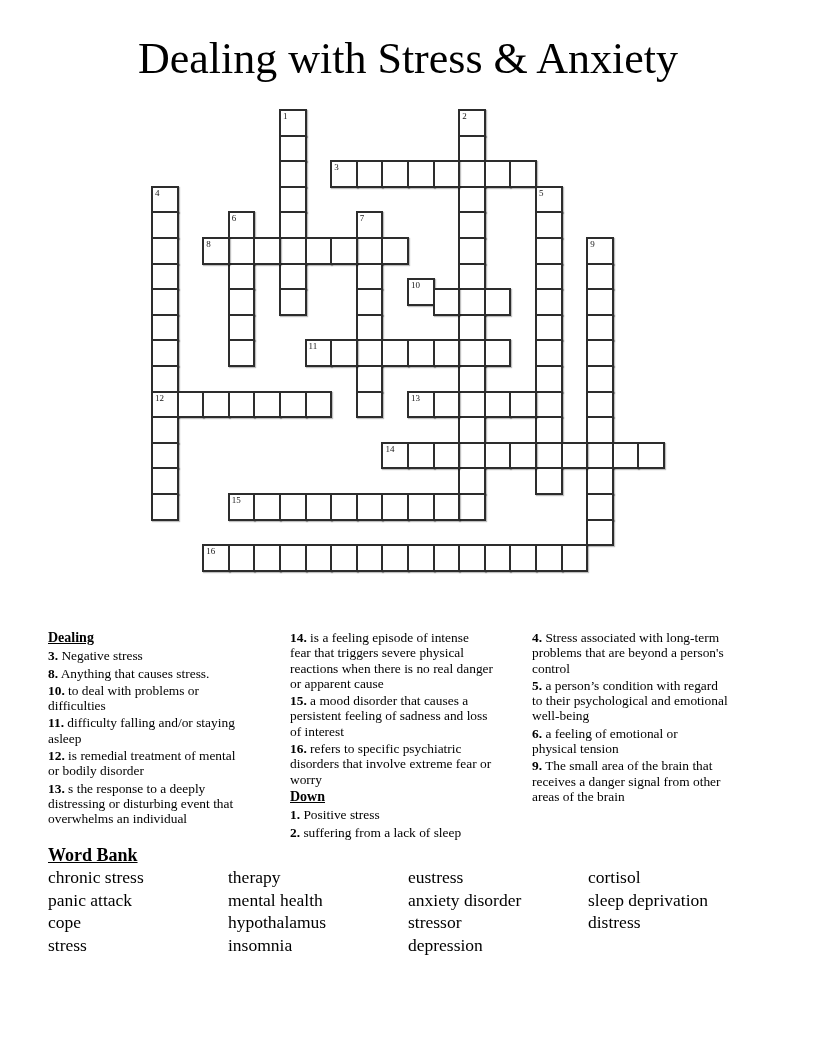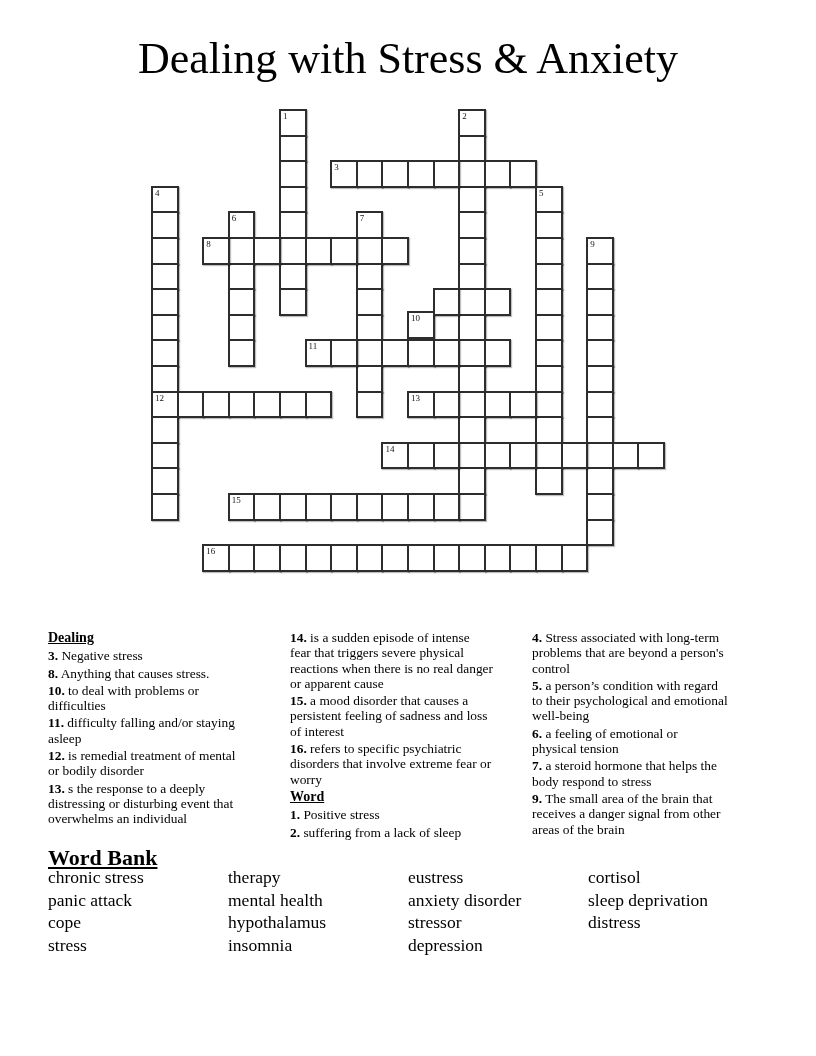--- a/index.html
+++ b/index.html
@@ -32,21 +32,21 @@
   .clue-col.c2 { left:532px; width:238px; }
   .clue { margin-bottom:2px; white-space:pre-line; }
   .clue b { font-weight:bold; }
   .clue-header {
     font-size:14px; font-weight:bold; text-decoration:underline;
     margin-bottom:3px; white-space:nowrap;
   }
   
   .wb-header {
     position:absolute; left:48px; top:845px;
-    font-size:22px; font-weight:bold; text-decoration:underline; white-space:nowrap;
+    font-size:18px; font-weight:bold; text-decoration:underline; white-space:nowrap;
   }
   .wb-grid {
     position:absolute; left:48px; top:866px;
     display:grid; grid-template-columns:repeat(4,180px);
     font-size:17.5px; line-height:22.7px;
   }
   .wb-item { white-space:nowrap; }
 </style>
 </head>
 <body>
@@ -154,21 +154,21 @@
       <div class="cell" style="left: 586.2px; top: 288.2px;"></div>
       <div class="cell" style="left: 586.2px; top: 313.8px;"></div>
       <div class="cell" style="left: 586.2px; top: 339.4px;"></div>
       <div class="cell" style="left: 586.2px; top: 365px;"></div>
       <div class="cell" style="left: 586.2px; top: 390.6px;"></div>
       <div class="cell" style="left: 586.2px; top: 416.2px;"></div>
       <div class="cell" style="left: 586.2px; top: 441.8px;"></div>
       <div class="cell" style="left: 586.2px; top: 467.4px;"></div>
       <div class="cell" style="left: 586.2px; top: 493px;"></div>
       <div class="cell" style="left: 586.2px; top: 518.6px;"></div>
-      <div class="cell" style="left: 407px; top: 278px; margin-top: 33px;">
+      <div class="cell" style="left: 407px; top: 278px;">
         <span class="cellnum">10</span>
       </div>
       <div class="cell" style="left: 432.6px; top: 288.2px;"></div>
       <div class="cell" style="left: 483.8px; top: 288.2px;"></div>
       <div class="cell" style="left: 304.6px; top: 339.4px;">
         <span class="cellnum">11</span>
       </div>
       <div class="cell" style="left: 330.2px; top: 339.4px;"></div>
       <div class="cell" style="left: 381.4px; top: 339.4px;"></div>
       <div class="cell" style="left: 407px; top: 339.4px;"></div>
@@ -234,45 +234,43 @@
 difficulties</span></div>
         <div class="clue"><b>11.</b><span> difficulty falling and/or staying
 asleep</span></div>
         <div class="clue"><b>12.</b><span> is remedial treatment of mental
 or bodily disorder</span></div>
         <div class="clue"><b>13.</b><span> s the response to a deeply
 distressing or disturbing event that
 overwhelms an individual</span></div>
       </div>
       <div class="clue-col c1">
-        <div class="clue"><b>14.</b><span> is a sudden episode of intense
+        <div class="clue"><b>14.</b><span> is a feeling episode of intense
 fear that triggers severe physical
 reactions when there is no real danger
 or apparent cause</span></div>
         <div class="clue"><b>15.</b><span> a mood disorder that causes a
 persistent feeling of sadness and loss
 of interest</span></div>
         <div class="clue"><b>16.</b><span> refers to specific psychiatric
 disorders that involve extreme fear or
 worry</span></div>
-        <div class="clue-header">Word</div>
+        <div class="clue-header">Down</div>
         <div class="clue"><b>1.</b><span> Positive stress</span></div>
         <div class="clue"><b>2.</b><span> suffering from a lack of sleep</span></div>
       </div>
       <div class="clue-col c2">
         <div class="clue"><b>4.</b><span> Stress associated with long-term
 problems that are beyond a person's
 control</span></div>
         <div class="clue"><b>5.</b><span> a person’s condition with regard
 to their psychological and emotional
 well-being</span></div>
         <div class="clue"><b>6.</b><span> a feeling of emotional or
 physical tension</span></div>
-        <div class="clue"><b>7.</b><span> a steroid hormone that helps the
-body respond to stress</span></div>
         <div class="clue"><b>9.</b><span> The small area of the brain that
 receives a danger signal from other
 areas of the brain</span></div>
       </div>
     </div>
   <div class="wb-header">Word Bank</div>
   <div id="wb-grid" class="wb-grid">
       <div class="wb-item">chronic stress</div>
       <div class="wb-item">therapy</div>
       <div class="wb-item">eustress</div>

